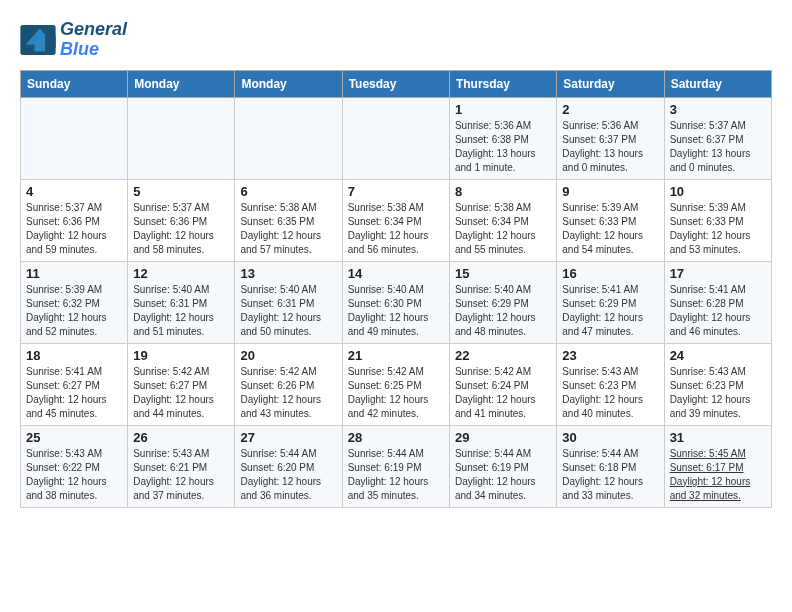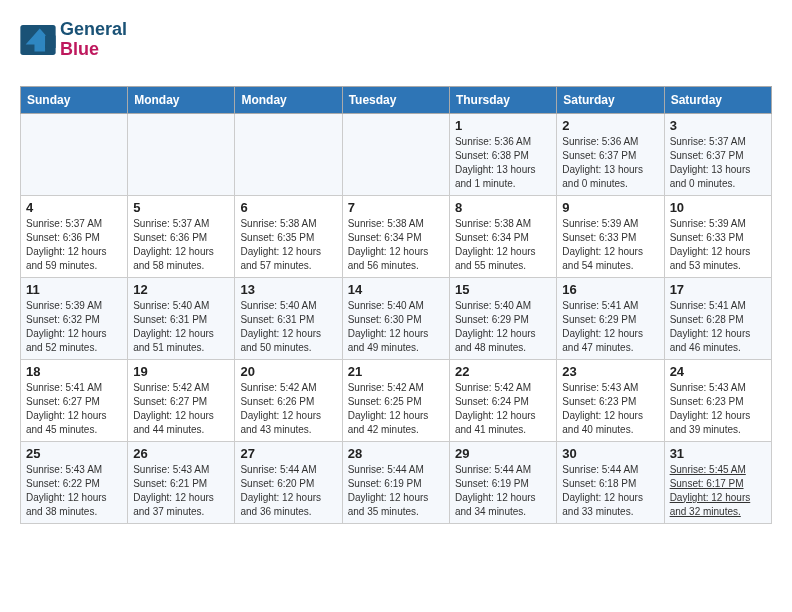--- a/index.html
+++ b/index.html
@@ -7,35 +7,36 @@
       font-family: Arial, sans-serif;
       background: #fff;
       width: 792px;
       min-height: 612px;
       padding: 20px;
     }
     .header {
       display: flex;
       justify-content: space-between;
       align-items: flex-end;
-      margin-bottom: 26px;
+      margin-bottom: 10px;
+      font-style: italic;
     }
     .logo {
       display: flex;
       align-items: center;
       gap: 4px;
     }
     .logo-text {
       font-size: 18px;
       font-weight: bold;
       color: #1a5276;
       line-height: 1.1;
     }
     .logo-text span {
-      color: #be185d;
+      color: #3b82f6;
     }
     .logo-icon {
       width: 36px;
       height: 30px;
     }
     .title-block {
       text-align: right;
     }
     .month-year {
       font-size: 36px;

